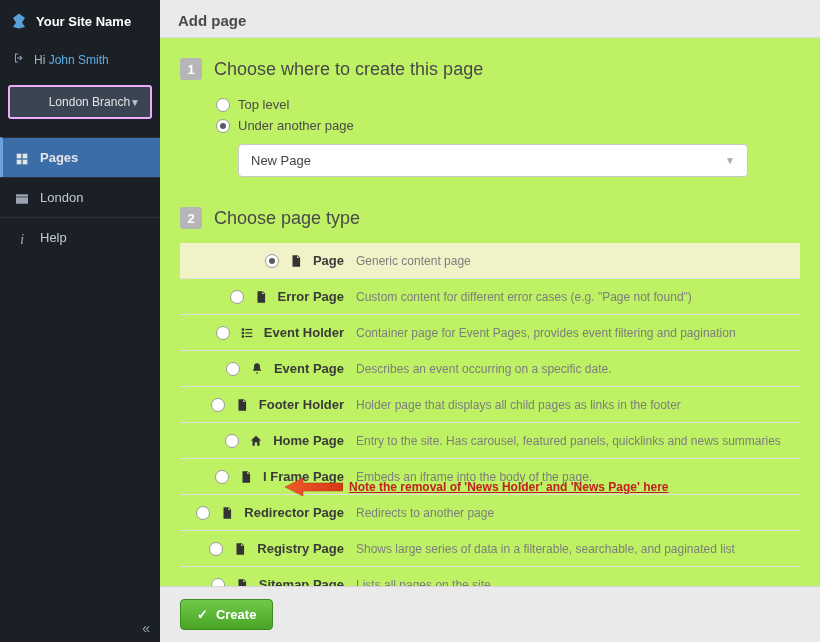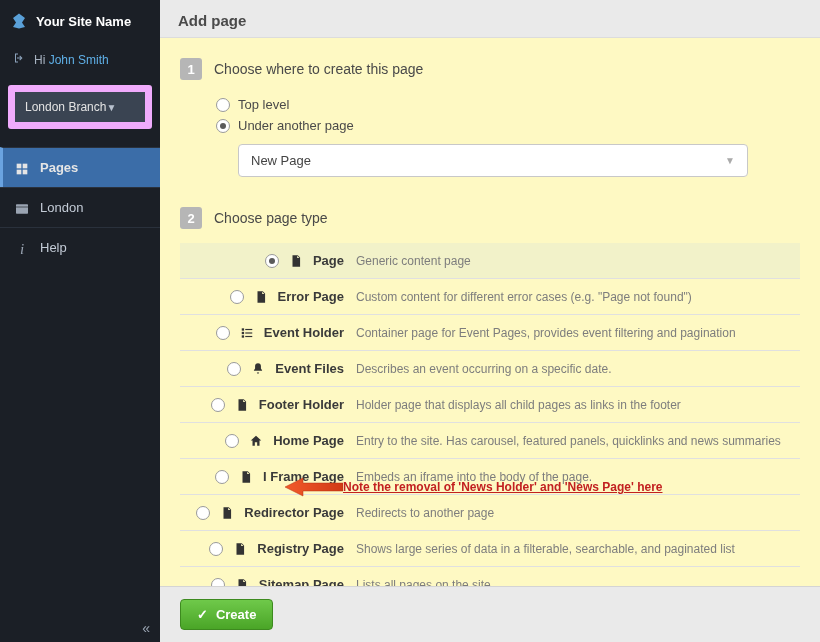--- a/index.html
+++ b/index.html
@@ -5,55 +5,55 @@
     * { margin: 0; padding: 0; box-sizing: border-box; }
     body { font-family: Arial, sans-serif; font-size: 13px; color: #333; background: #f0f0f0; width: 820px; height: 642px; overflow: hidden; }
     .container { display: flex; height: 100%; }
     
     
     .sidebar { width: 160px; background: #1b1f26; color: #fff; display: flex; flex-direction: column; }
     .site-header { padding: 12px 10px; background: #1b1f26; display: flex; align-items: center; gap: 8px; font-weight: bold; font-size: 13px; }
     .site-logo { width: 18px; height: 18px; }
     .greeting { padding: 10px 12px; font-size: 12px; display: flex; align-items: center; gap: 8px; color: #a8b3c1; }
     .greeting a { color: #5fb0e8; text-decoration: none; }
-    .branch-box { margin: 8px; padding: 8px 10px; background: #3a4452; border: 7px solid #f0abfc; border-radius: 3px; display: flex; justify-content: flex-start; align-items: center; font-size: 12px; color: #e3e3e3; cursor: pointer; }
+    .branch-box { margin: 8px; padding: 8px 10px; background: #3a4452; border: 2px solid #f0abfc; border-radius: 3px; display: flex; justify-content: flex-end; align-items: center; font-size: 12px; color: #e3e3e3; cursor: pointer; }
     .nav { margin-top: 10px; }
     .nav-item { padding: 12px 14px; display: flex; align-items: center; gap: 10px; color: #c3cbd6; font-size: 13px; cursor: pointer; border-top: 1px solid #2a313c; }
     .nav-item.active { background: #3b6da8; color: #e5e5e5; font-weight: bold; border-left: 3px solid #6aa3e0; padding-left: 11px; }
     .nav-icon { width: 16px; height: 14px; display: inline-block; }
     .collapse { margin-top: auto; text-align: right; padding: 6px 10px; color: #9aa4b2; font-size: 14px; cursor: pointer; }
     
     
-    .main { flex: 1; background: #fef9c3; display: flex; flex-direction: column; }
+    .main { flex: 1; background: #bef264; display: flex; flex-direction: column; }
     .page-header { padding: 12px 18px 8px; font-size: 15px; font-weight: bold; color: #4a4a4a; background: #eaeaea; border-bottom: 1px solid #dcdcdc; }
     .content { flex: 1; padding: 20px 20px 0 20px; overflow-y: auto; }
     
     .step-row { display: flex; align-items: center; gap: 12px; margin-bottom: 14px; }
     .step-num { width: 22px; height: 22px; background: #b6b6b6; color: #fff; font-weight: bold; display: flex; align-items: center; justify-content: center; border-radius: 3px; font-size: 13px; }
-    .step-label { color: #494949; font-size: 14px; text-align: center; }
+    .step-label { color: #494949; font-size: 18px; text-align: center; }
     
     .radio-group { margin-left: 36px; margin-bottom: 8px; }
     .radio-opt { display: flex; align-items: center; gap: 8px; padding: 3px 0; color: #4a4a4a; font-size: 13px; }
     .radio-ctl { width: 14px; height: 14px; border: 1px solid #999; border-radius: 50%; display: flex; align-items: center; justify-content: center; background: #fff; cursor: pointer; }
     .radio-ctl.checked::after { content: ""; width: 6px; height: 6px; background: #5a5a5a; border-radius: 50%; }
     
     .dropdown { margin: 6px 0 12px 58px; width: 510px; border: 1px solid #c8c8c8; background: #fff; border-radius: 4px; padding: 8px 12px; display: flex; justify-content: space-between; align-items: center; color: #444; cursor: pointer; font-size: 13px; }
     
     .step2 { margin-top: 30px; }
     
     .type-list { margin-top: 8px; }
     .type-row { display: flex; align-items: center; padding: 10px 14px; gap: 12px; border-top: 1px solid #e0e0e0; }
     .type-row.first { border-top: none; }
     .type-row.selected { background: #f2f2c9; }
     .type-left { display: flex; align-items: center; gap: 10px; width: 150px; justify-content: flex-end; }
     .type-name { font-weight: bold; color: #3a3a3a; font-size: 13px; }
     .type-desc { color: #7d7d7d; font-size: 12px; flex: 1; }
     .type-icon { width: 14px; height: 14px; color: #333; }
     
-    .annotation { position: absolute; left: 285px; top: 476px; display: flex; align-items: center; z-index: 10; }
+    .annotation { position: absolute; left: 285px; top: 476px; display: flex; align-items: center; gap: 6px; z-index: 10; }
     .annotation-text { color: #c22020; font-size: 12px; font-weight: bold; text-decoration: underline; }
     
     .footer { padding: 12px 20px; border-top: 1px solid #d4d4d4; background: #eaeaea; }
     .create-btn { background: linear-gradient(#6fc94a, #4aa527); color: #fff; border: 1px solid #3d8a1f; padding: 7px 16px; border-radius: 4px; font-weight: bold; font-size: 13px; display: inline-flex; align-items: center; gap: 8px; cursor: pointer; }
     .checkmark { font-size: 13px; }
     .chev { font-size: 10px; color: #b8c1ce; }
   </style>
 </head>
 <body>
 
@@ -176,21 +176,21 @@
                 <span class="type-name">Event Holder</span>
               </div>
               <div class="type-desc">Container page for Event Pages, provides event filtering and pagination</div>
             </div>
             <div class="type-row">
               <div class="type-left">
                 <span class="radio-ctl"></span>
                 <span class="type-icon"><svg viewBox="0 0 24 24" fill="#333">
                     <path d="M12 2a5 5 0 0 0-5 5v4l-2 3v1h14v-1l-2-3V7a5 5 0 0 0-5-5zm-2 16a2 2 0 0 0 4 0h-4z"></path>
                   </svg></span>
-                <span class="type-name">Event Files</span>
+                <span class="type-name">Event Page</span>
               </div>
               <div class="type-desc">Describes an event occurring on a specific date.</div>
             </div>
             <div class="type-row">
               <div class="type-left">
                 <span class="radio-ctl"></span>
                 <span class="type-icon"><svg viewBox="0 0 24 24" fill="#333">
                     <path d="M6 2h9l4 4v16H6V2zm8 1v4h4"></path>
                   </svg></span>
                 <span class="type-name">Footer Holder</span>

